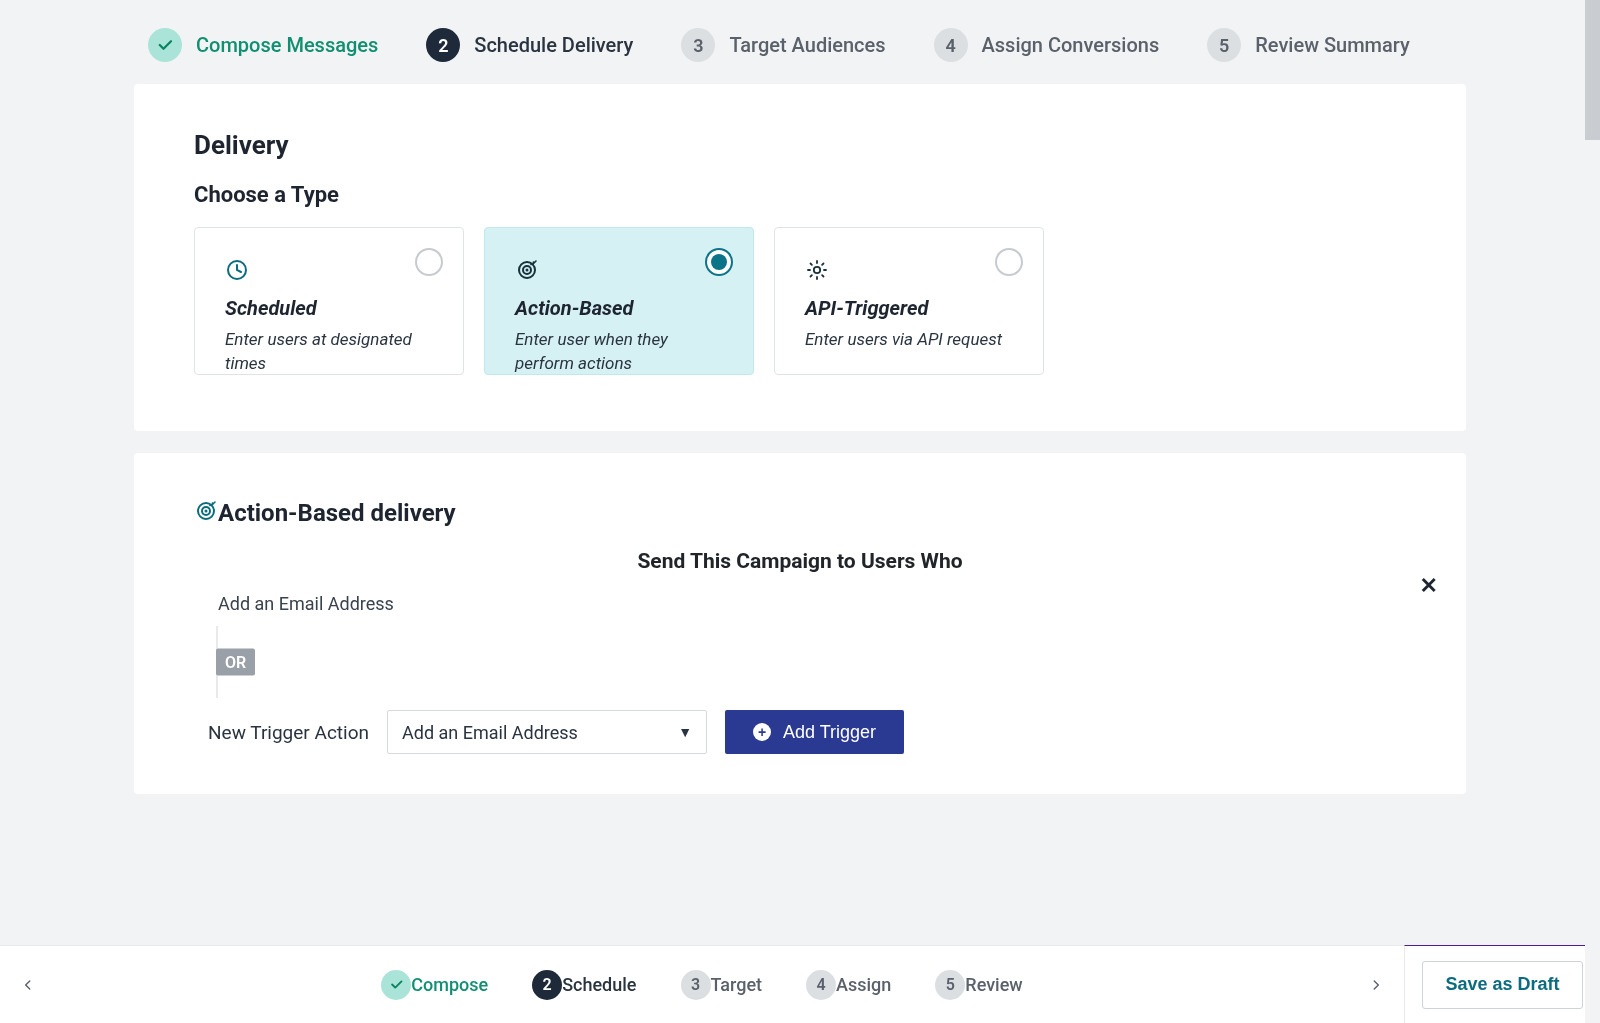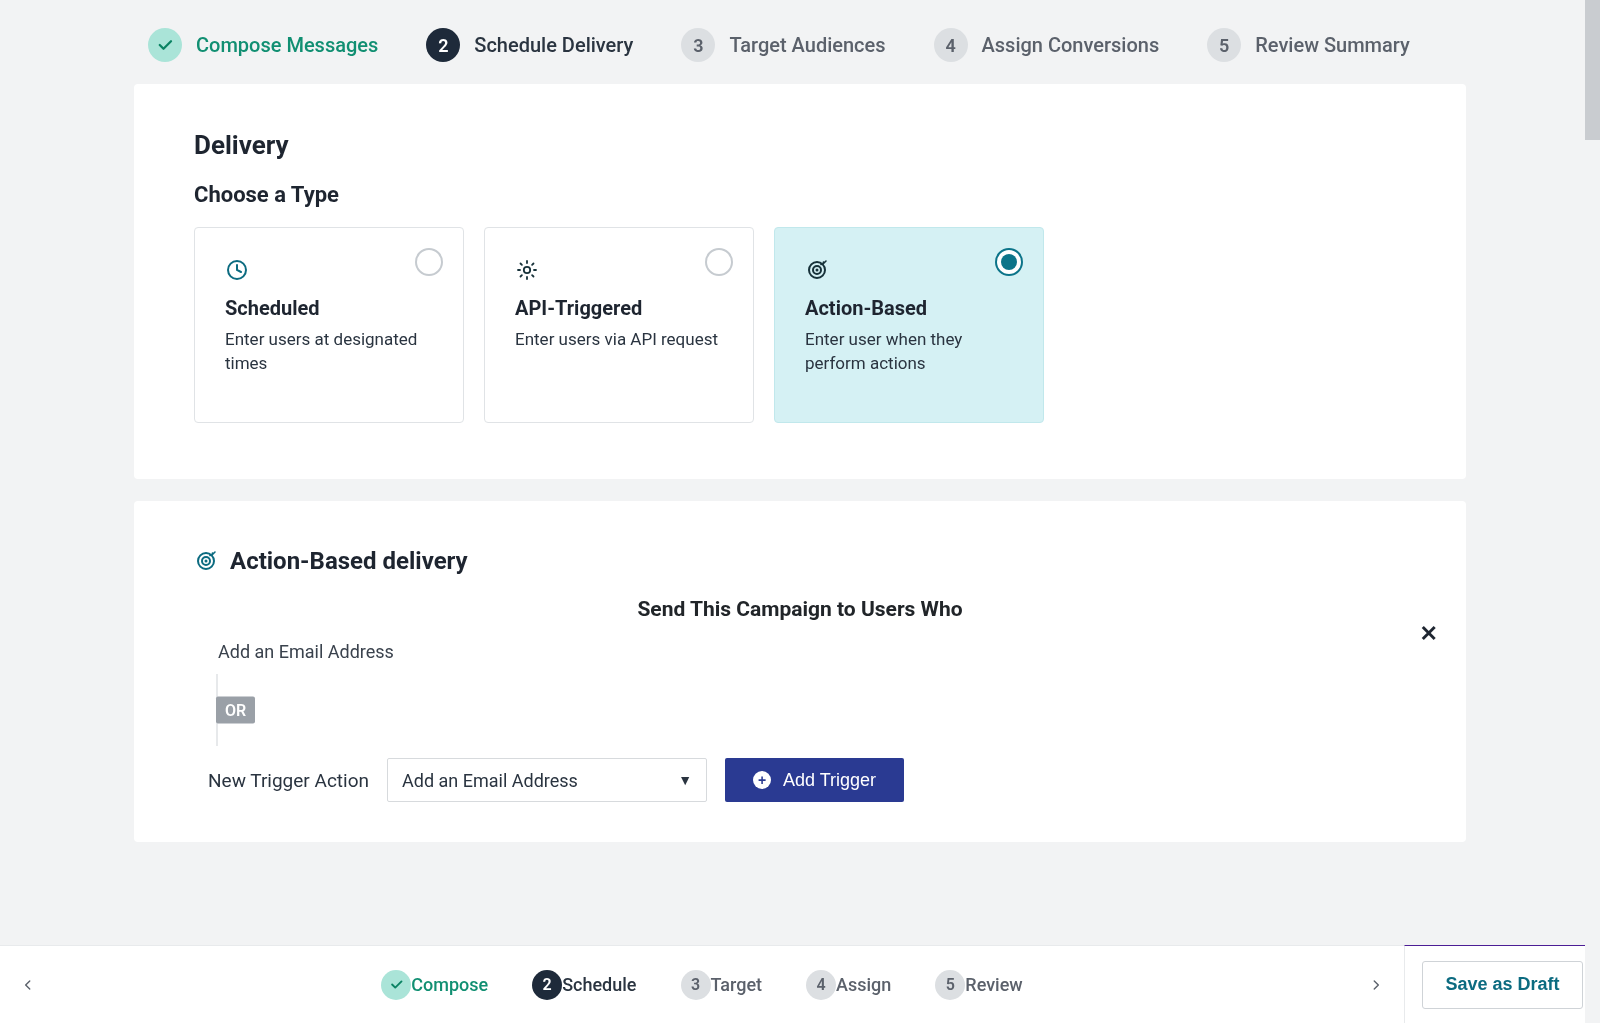--- a/index.html
+++ b/index.html
@@ -52,26 +52,27 @@
     padding: 46px 60px 56px 60px;
   }
   .card h2 { font-size: 26px; font-weight: 700; color:#1e2530; margin-bottom: 22px; }
   .card h3 { font-size: 22px; font-weight: 700; color:#1e2530; margin-bottom: 20px; }
 
   
   .type-row { display:flex; gap:20px; }
   .type-card {
     position: relative;
     width: 270px;
-    height: 196px;
+    height: 148px;
     border:1px solid #e0e3e6;
     border-radius:4px;
     padding: 30px 24px 2px 30px;
     background:#fff;
     cursor:pointer;
+    font-style:italic;
   }
   .type-card.selected { background:#d5f1f4; border-color:#c1e8ec; }
   .type-icon { width:24px; height:24px; margin-bottom:14px; }
   .type-title { font-size:20px; font-weight:700; color:#1e2530; margin-bottom:8px; }
   .type-desc { font-size:17px; line-height:1.4; color:#2a3440; }
   .radio {
     position:absolute;
     top:20px; right:20px;
     width:28px; height:28px;
     border-radius:50%;
@@ -83,21 +84,21 @@
     display:flex; align-items:center; justify-content:center;
   }
   .radio.selected::after {
     content:"";
     width:16px; height:16px; border-radius:50%;
     background:#0c7489;
   }
 
   
   .card2 { margin-top: 22px; padding-bottom: 40px; }
-  .ab-header { display:flex; align-items:center; gap:12px; margin-bottom:22px; }
+  .ab-header { display:flex; align-items:flex-start; margin-bottom:22px; }
   .ab-header .icon { width:24px; height:24px; }
   .ab-header h2 { font-size:24px; font-weight:700; margin:0; }
   .send-label { font-size:21px; font-weight:700; margin-bottom: 20px; text-align: center; }
   .trigger-existing { font-size:18px; color:#3a424d; margin: 0 0 0 24px; }
 
   .or-wrap { position:relative; margin: 12px 0 12px 22px; height:72px; }
   .or-line { position:absolute; left:0; top:0; width:2px; height:72px; background:#e7e9eb; }
   .or-chip {
     position:absolute; left:0; top:50%; transform:translate(0,-50%);
     background:#9aa0a7; color:#fff; font-size:16px; font-weight:600;
@@ -216,47 +217,47 @@
     <div class="type-card">
       <div class="radio"></div>
       <div class="type-icon">
         <svg viewBox="0 0 24 24" width="24" height="24" fill="none">
             <circle cx="12" cy="12" r="9" stroke="#0c6b80" stroke-width="2"></circle>
             <path d="M12 7v5l4 2" stroke="#0c6b80" stroke-width="2" stroke-linecap="round"></path>
           </svg>
       </div>
       <div class="type-title">Scheduled</div>
       <div class="type-desc">Enter users at designated times</div>
-    </div>
-
-    <div class="type-card">
-      <div class="radio"></div>
-      <div class="type-icon">
-        <svg viewBox="0 0 24 24" width="24" height="24" fill="none">
-            <circle cx="12" cy="12" r="3.2" stroke="#17323a" stroke-width="1.8"></circle>
-            <path d="M12 3v2M12 19v2M3 12h2M19 12h2M5.5 5.5l1.4 1.4M17.1 17.1l1.4 1.4M18.5 5.5l-1.4 1.4M6.9 17.1l-1.4 1.4" stroke="#17323a" stroke-width="1.8" stroke-linecap="round"></path>
-          </svg>
-      </div>
-      <div class="type-title">API-Triggered</div>
-      <div class="type-desc">Enter users via API request</div>
     </div>
 
     <div class="type-card selected">
       <div class="radio selected"></div>
       <div class="type-icon">
         <svg viewBox="0 0 24 24" width="24" height="24" fill="none">
             <circle cx="12" cy="12" r="8" stroke="#17323a" stroke-width="2"></circle>
             <circle cx="12" cy="12" r="4" stroke="#17323a" stroke-width="2"></circle>
             <circle cx="12" cy="12" r="1.5" fill="#17323a"></circle>
             <path d="M18 6l3-3M18 6l-2 .5M18 6l.5-2" stroke="#17323a" stroke-width="1.6" stroke-linecap="round"></path>
           </svg>
       </div>
       <div class="type-title">Action-Based</div>
       <div class="type-desc">Enter user when they perform actions</div>
     </div>
+
+    <div class="type-card">
+      <div class="radio"></div>
+      <div class="type-icon">
+        <svg viewBox="0 0 24 24" width="24" height="24" fill="none">
+            <circle cx="12" cy="12" r="3.2" stroke="#17323a" stroke-width="1.8"></circle>
+            <path d="M12 3v2M12 19v2M3 12h2M19 12h2M5.5 5.5l1.4 1.4M17.1 17.1l1.4 1.4M18.5 5.5l-1.4 1.4M6.9 17.1l-1.4 1.4" stroke="#17323a" stroke-width="1.8" stroke-linecap="round"></path>
+          </svg>
+      </div>
+      <div class="type-title">API-Triggered</div>
+      <div class="type-desc">Enter users via API request</div>
+    </div>
   </div>
 </div>
 
 <div class="card card2" style="position:relative;">
   <div class="ab-header">
     <div class="icon">
       <svg viewBox="0 0 24 24" width="24" height="24" fill="none">
           <circle cx="12" cy="12" r="8" stroke="#0c6b80" stroke-width="2"></circle>
           <circle cx="12" cy="12" r="4" stroke="#0c6b80" stroke-width="2"></circle>
           <circle cx="12" cy="12" r="1.5" fill="#0c6b80"></circle>

